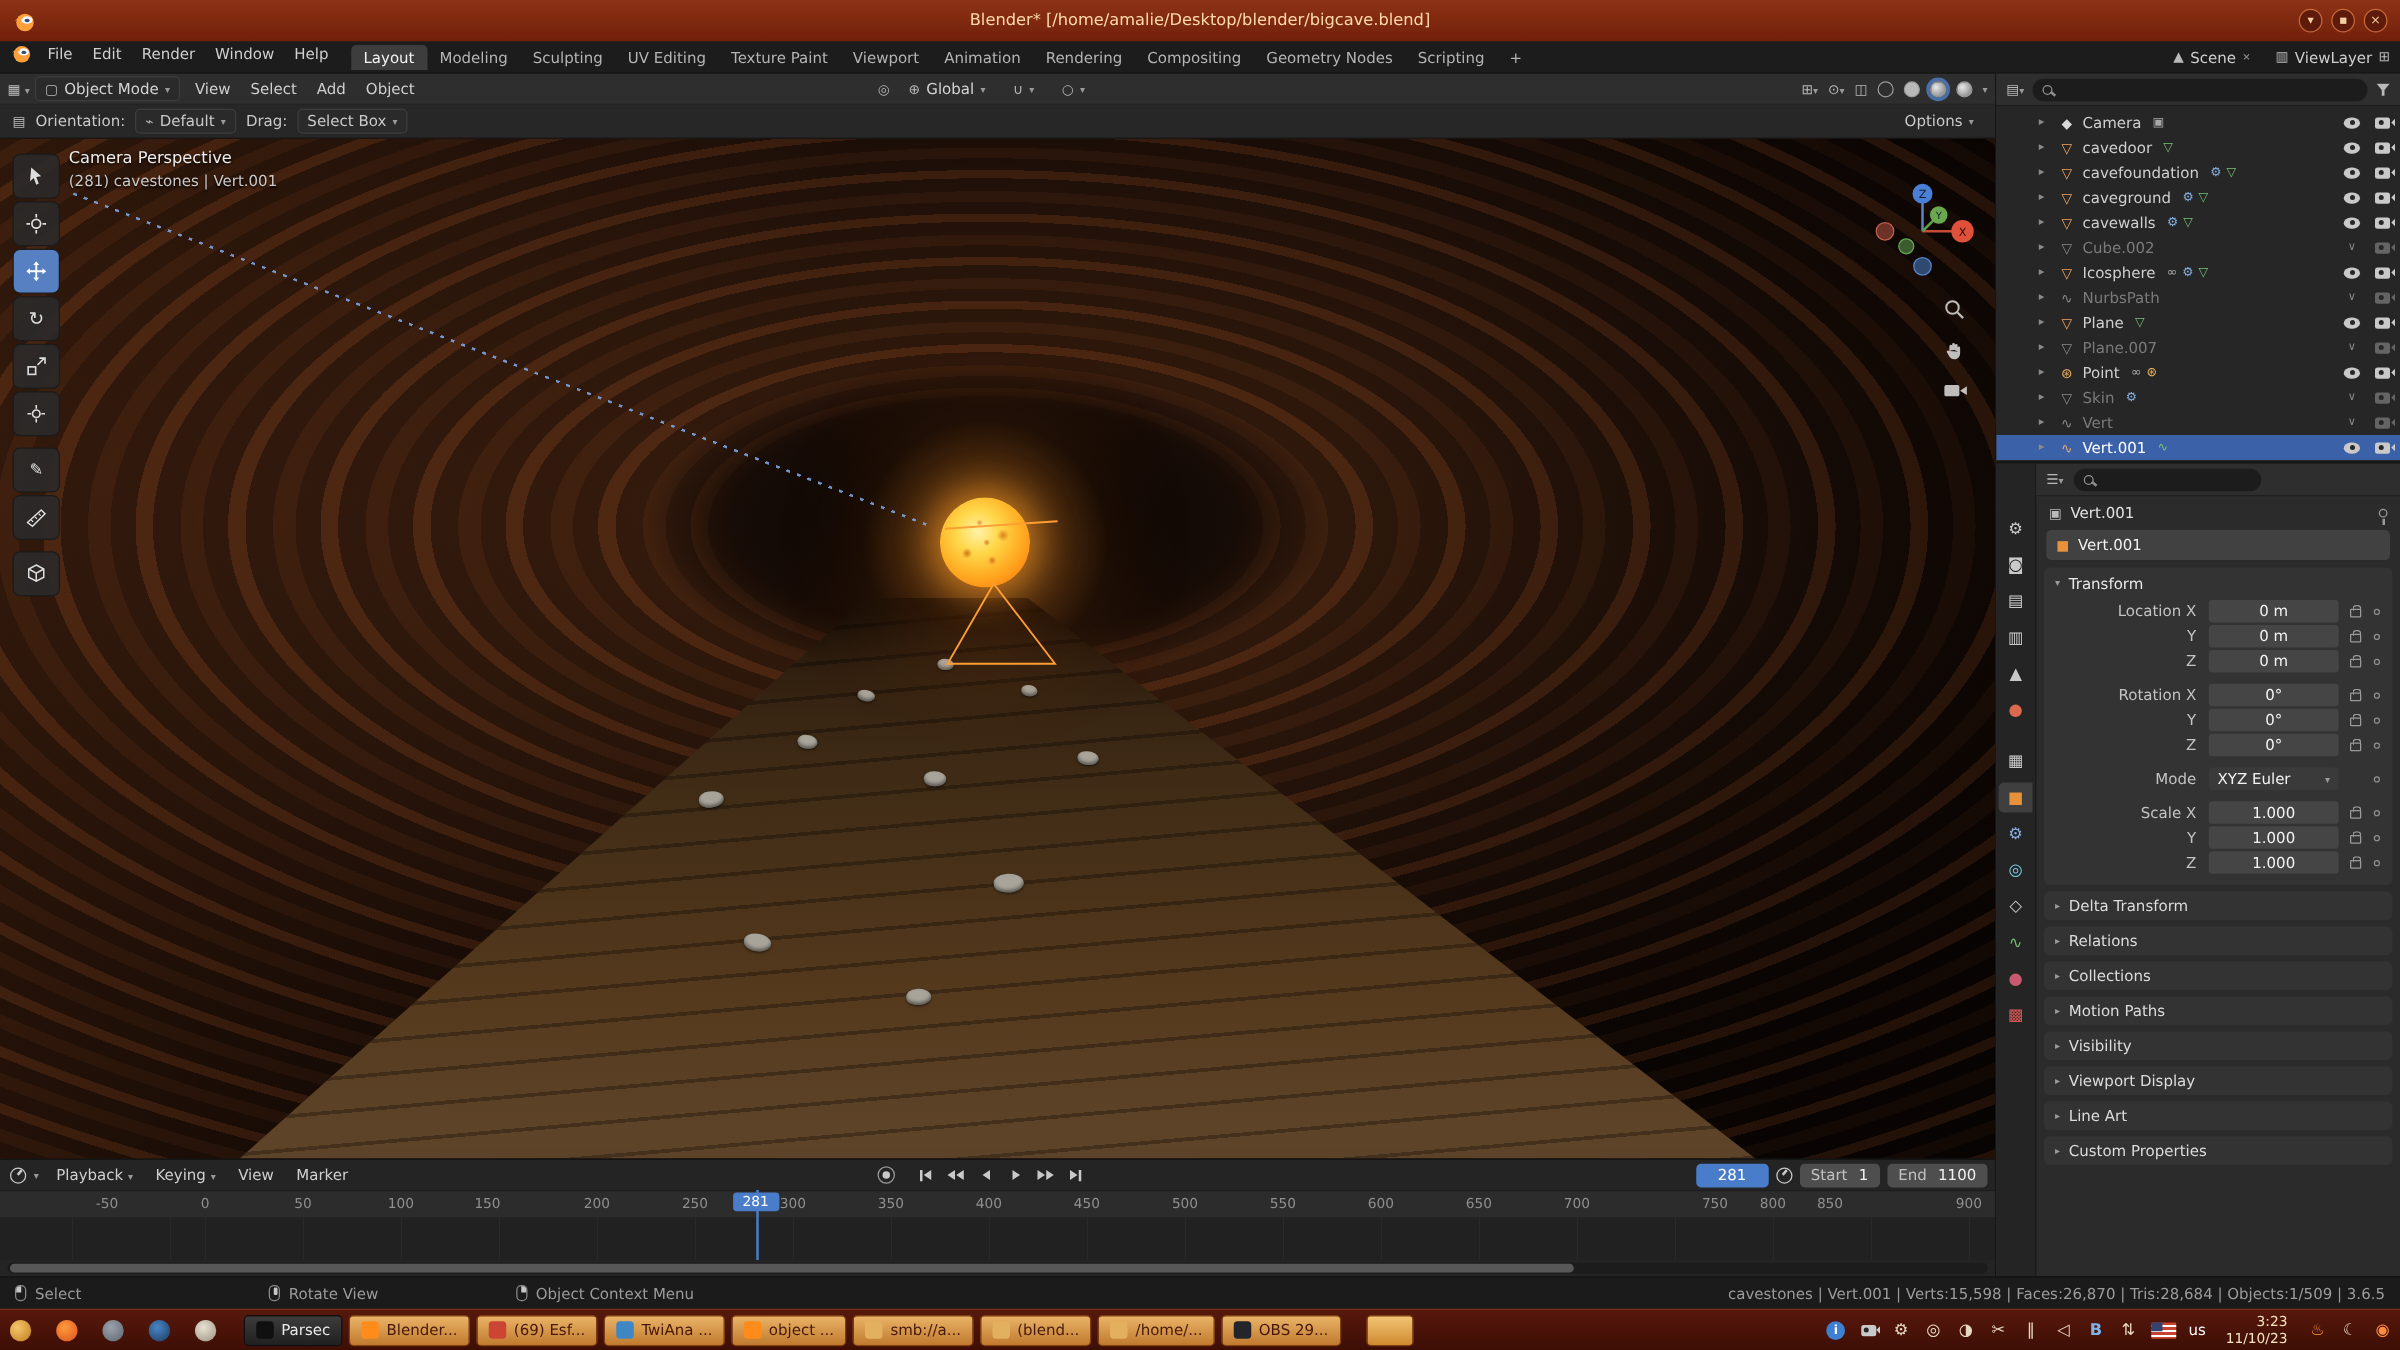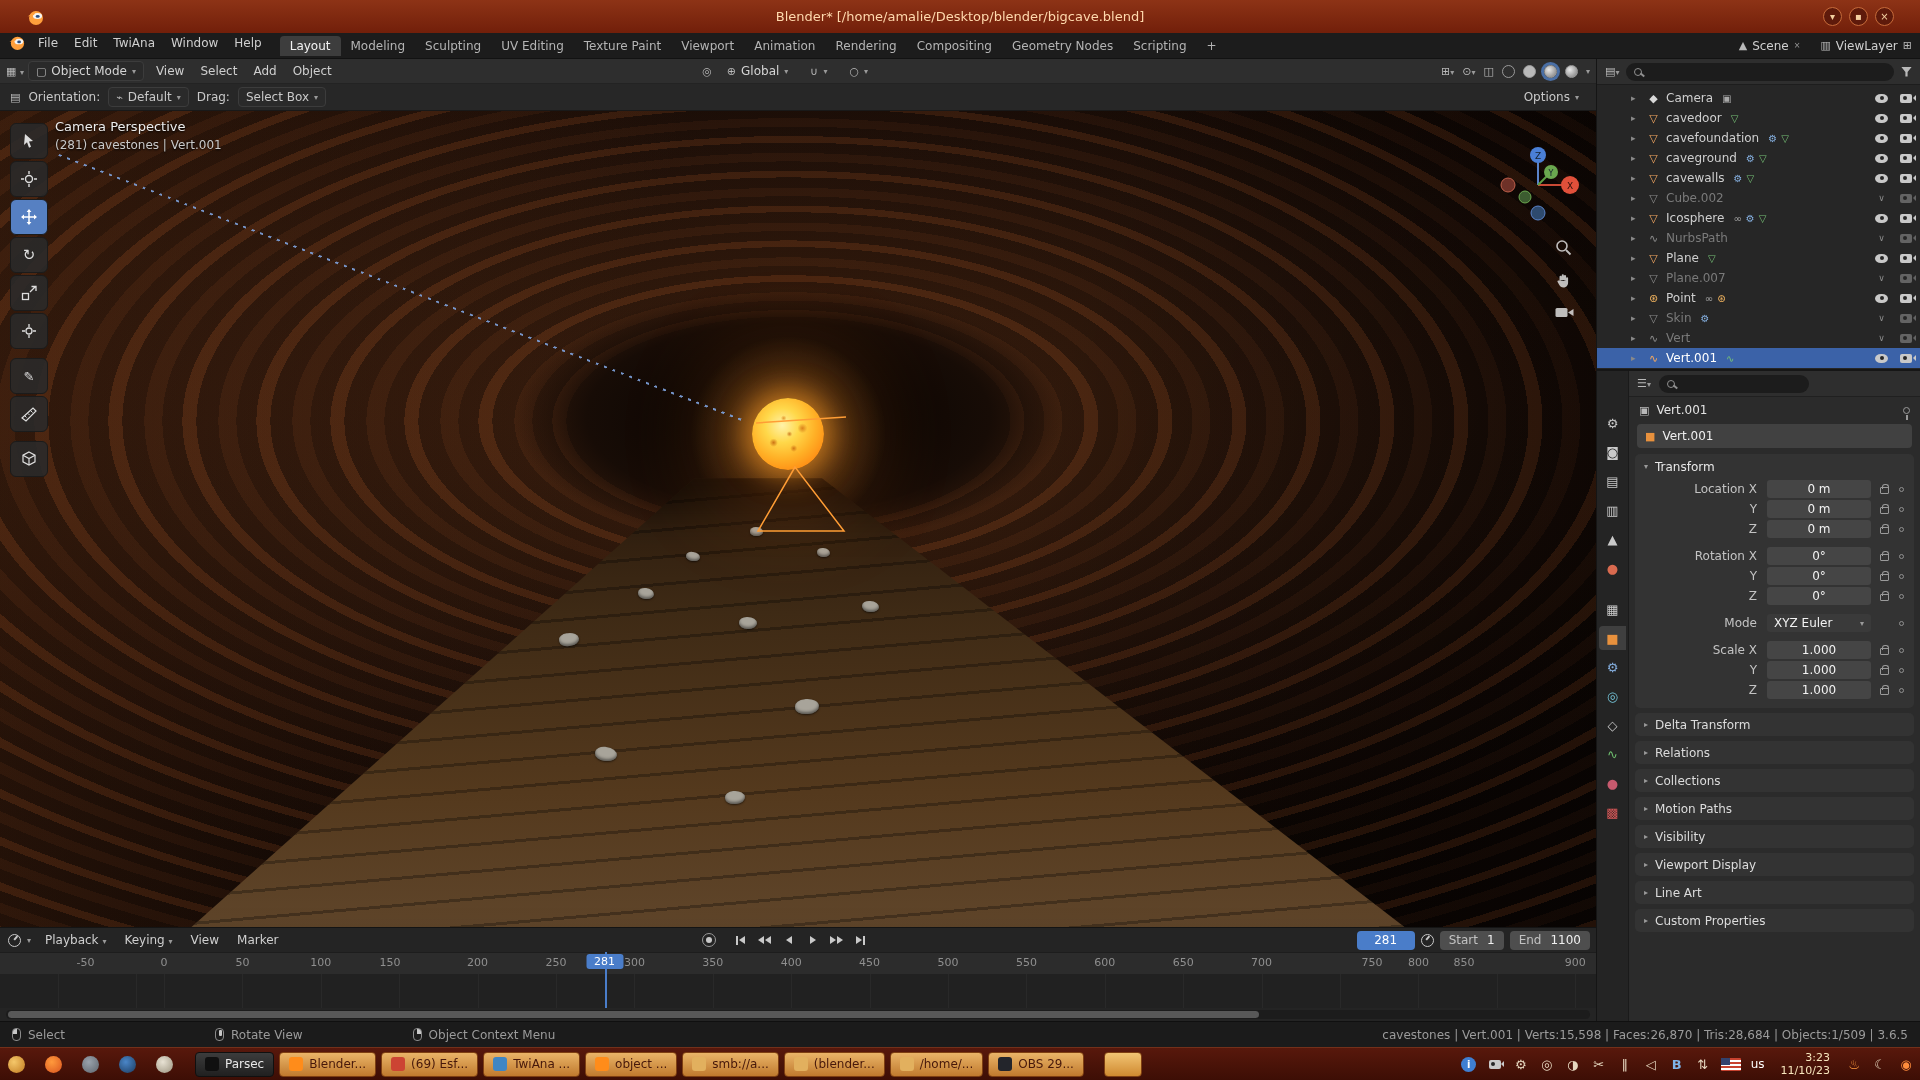--- a/index.html
+++ b/index.html
@@ -1,21 +1,21 @@
 <!DOCTYPE html>
 <html><head>
 <meta charset="utf-8">
 <style>
   * { margin:0; padding:0; box-sizing:border-box; }
   html,body { width:1920px; height:1080px; overflow:hidden; }
   body { font-family:"DejaVu Sans","Liberation Sans",sans-serif; font-size:12px; color:#d4d4d4; background:#1f1f1f; }
   .screen { position:relative; width:1920px; height:1080px; display:flex; flex-direction:column; overflow:hidden; }
 
   
-  .titlebar { height:33px; background:linear-gradient(#8d3316,#721f0a); display:flex; align-items:center; padding:0 26px; position:relative; flex:none; }
+  .titlebar { height:33px; background:linear-gradient(#8d3316,#721f0a); display:flex; align-items:center; padding:0 10px; position:relative; flex:none; }
   .tb-title { position:absolute; left:0; right:0; text-align:center; color:#ffd9ad; font-size:13px; }
   .tb-left { display:flex; align-items:center; gap:8px; z-index:1; }
   .tb-btns { margin-left:auto; display:flex; gap:7px; z-index:1; }
   .tb-btn { width:19px; height:19px; border-radius:50%; background:#5e1a0b; border:1px solid #c56a3a; color:#f3cfa0; font-size:10px; line-height:1; display:flex; align-items:center; justify-content:center; }
 
   
   .topbar { height:26px; background:#1c1c1c; display:flex; padding:0 8px; border-bottom:1px solid #121212; flex:none; }
   .menu-item { padding:3px 8px; color:#cfcfcf; border-radius:3px; white-space:nowrap; }
   .ws-wrap { display:flex; align-items:center; margin-left:10px; }
   .ws-tab { padding:3px 10px; color:#b4b4b4; border-radius:4px 4px 0 0; white-space:nowrap; }
@@ -209,21 +209,21 @@
   <div class="topbar">
     <svg width="18" height="18" viewBox="0 0 19 19" style="margin-right:4px">
         <circle cx="10" cy="11" r="7" fill="#ff9f3c"></circle>
         <ellipse cx="11.5" cy="9" rx="4.6" ry="3" fill="#f4f4f4"></ellipse>
         <ellipse cx="11.7" cy="9.4" rx="2" ry="1.4" fill="#2a4b7c"></ellipse>
         <path d="M1.5 9.5L10 4l-2 4z" fill="#ff9f3c"></path>
       </svg>
     <div id="menu-list" style="display:flex">
         <div class="menu-item">File</div>
         <div class="menu-item">Edit</div>
-        <div class="menu-item">TwiAna</div>
+        <div class="menu-item">Render</div>
         <div class="menu-item">Window</div>
         <div class="menu-item">Help</div>
       </div>
     <div id="ws-list" class="ws-wrap">
         <div class="ws-tab active">Layout</div>
         <div class="ws-tab">Modeling</div>
         <div class="ws-tab">Sculpting</div>
         <div class="ws-tab">UV Editing</div>
         <div class="ws-tab">Texture Paint</div>
         <div class="ws-tab">Viewport</div>
@@ -894,21 +894,21 @@
         <div class="app-btn">
     <span class="app-ic" style="background:#ff8c1a"></span>
     <span>object ...</span>
   </div>
         <div class="app-btn">
     <span class="app-ic" style="background:#e2b05e"></span>
     <span>smb://a...</span>
   </div>
         <div class="app-btn">
     <span class="app-ic" style="background:#e2b05e"></span>
-    <span>(blender...</span>
+    <span>(blend...</span>
   </div>
         <div class="app-btn">
     <span class="app-ic" style="background:#e2b05e"></span>
     <span>/home/...</span>
   </div>
         <div class="app-btn">
     <span class="app-ic" style="background:#23252b"></span>
     <span>OBS 29...</span>
   </div>
       </div>

